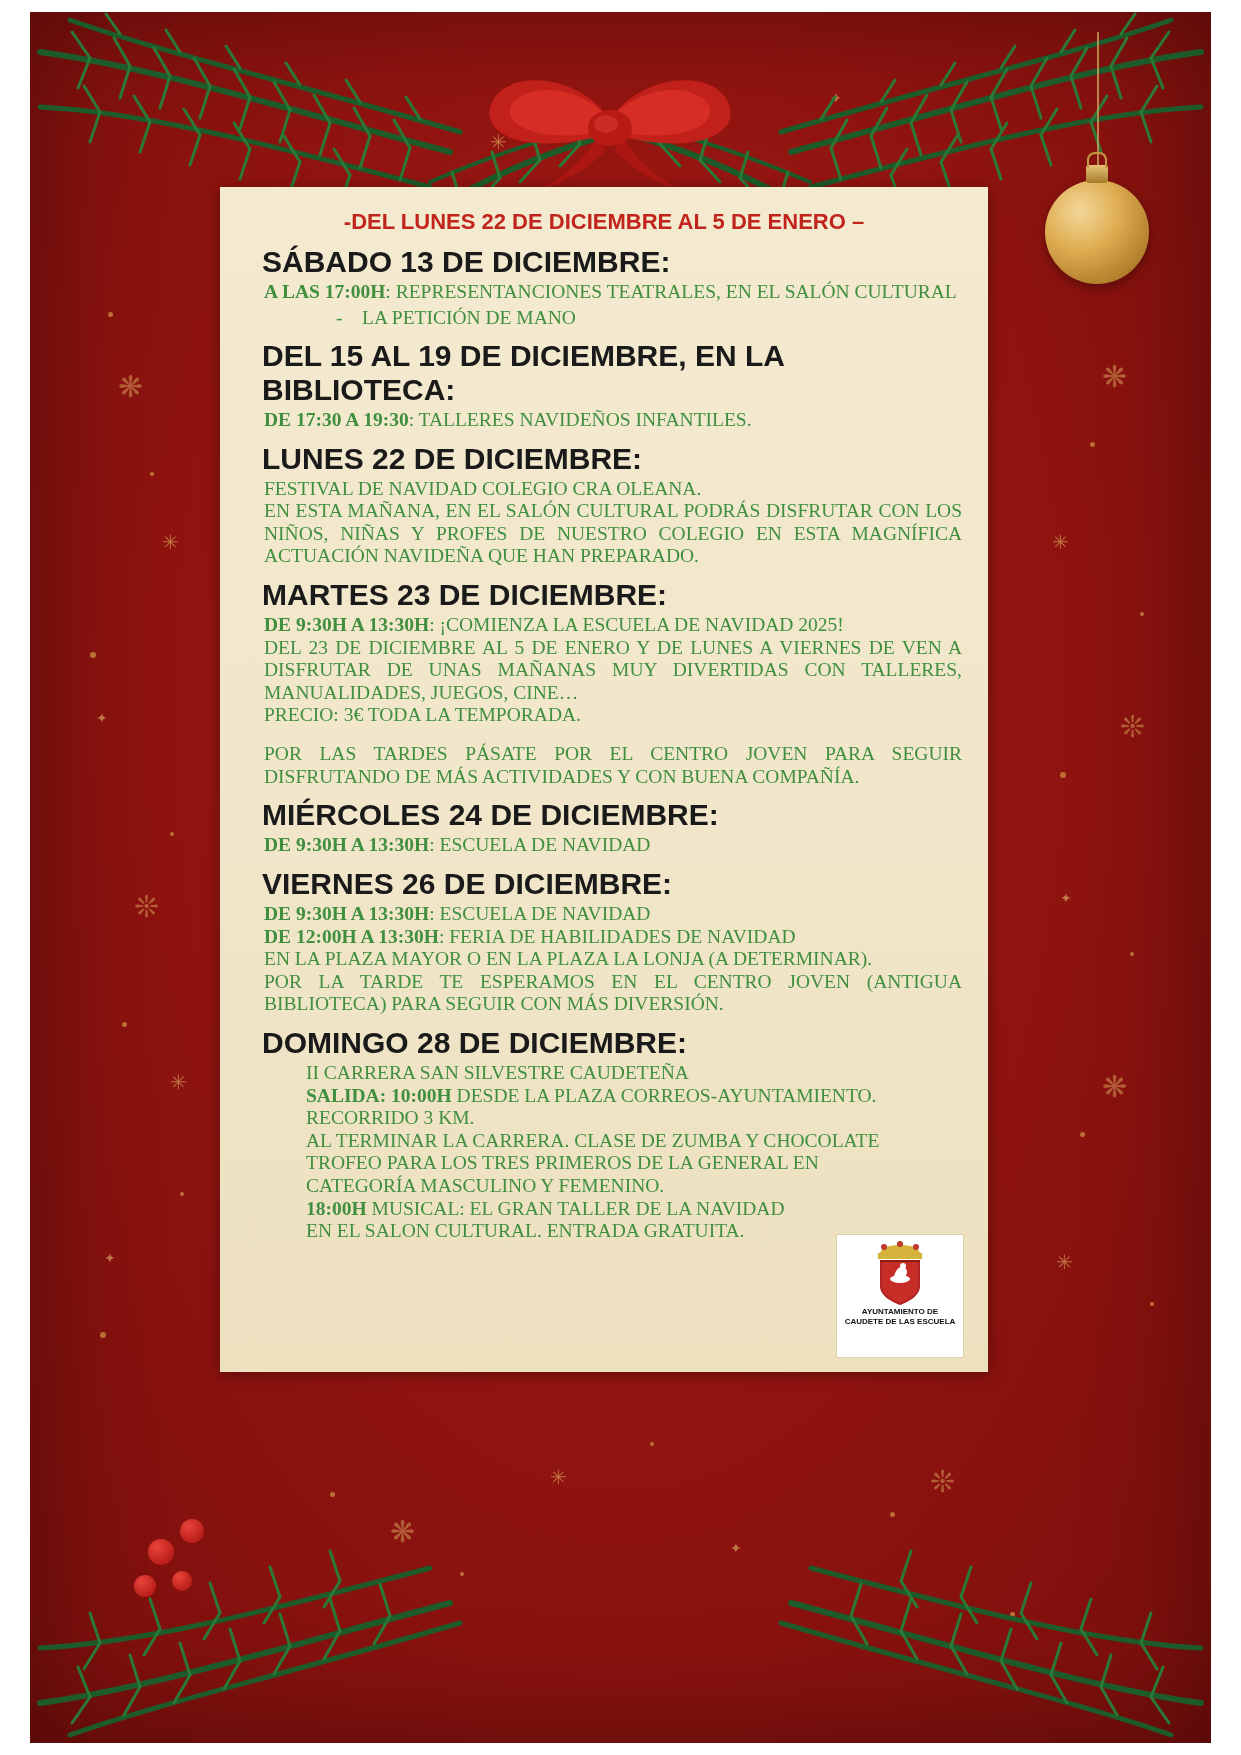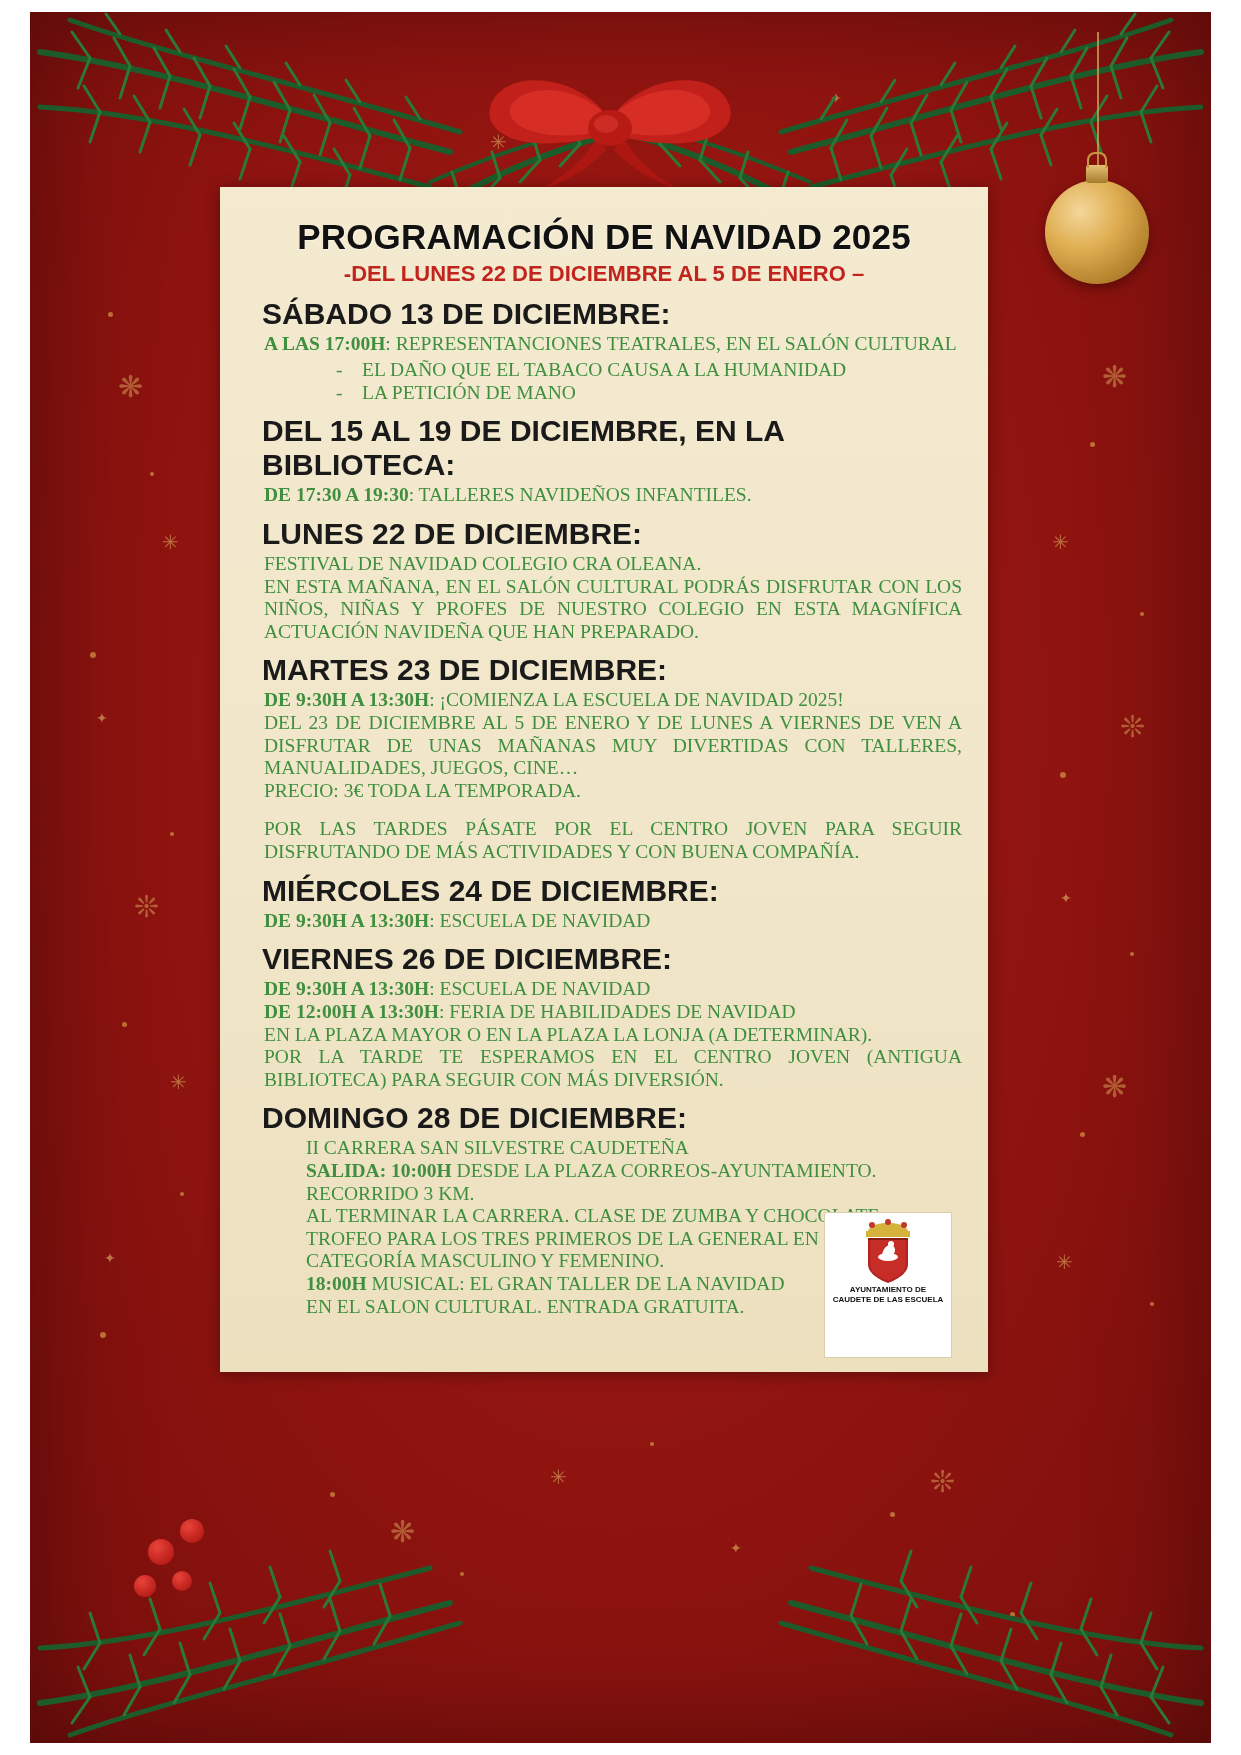--- a/index.html
+++ b/index.html
@@ -53,21 +53,21 @@
   .block p{margin:0;text-align:justify;}
   .block p.nj{text-align:left;}
   .b{font-weight:bold;}
   .bullets{margin:0;padding:0;list-style:none;}
   .bullets li{margin-left:90px;color:#3f8f3f;font-size:19.5px;line-height:1.2;}
   .bullets li span.dash{display:inline-block;width:26px;}
   .gap{height:16px;}
 
   
   .logo{
-    position:absolute;right:36px;bottom:14px;width:128px;height:146px;
+    position:absolute;right:24px;bottom:14px;width:128px;height:124px;
     background:#ffffff;border:1px solid #d9cfae;
     display:flex;flex-direction:column;align-items:center;justify-content:flex-start;
     padding-top:4px;box-sizing:border-box;
   }
   .logo .shield{width:56px;height:66px;}
   .logo .lname{
     font-family:"Liberation Sans", sans-serif;
     font-size:8px;font-weight:bold;color:#111;text-align:center;line-height:1.25;
     margin-top:2px;
   }
@@ -343,30 +343,28 @@
           <path d="M250,146 l-10,30"></path>
         <path d="M310,162 l-16,-26"></path>
           <path d="M310,162 l-10,30"></path>
       </g>
     </g>
   </svg>
 
   <div class="paper">
     <div class="paper-inner">
 
-      <h1 class="title">PROGRAMACIÓN DE NAVIDAD 2025</h1>
       <div class="subtitle">-DEL LUNES 22 DE DICIEMBRE AL 5 DE ENERO –</div>
 
       <div>
         <div class="day">SÁBADO 13 DE DICIEMBRE:</div>
         <div class="block indent-2">
           <p><span class="b">A LAS 17:00H</span><span>: REPRESENTANCIONES TEATRALES, EN EL SALÓN CULTURAL</span></p>
         </div>
         <ul class="bullets">
-          <li><span class="dash">-</span><span>EL DAÑO QUE EL TABACO CAUSA A LA HUMANIDAD</span></li>
           <li><span class="dash">-</span><span>LA PETICIÓN DE MANO</span></li>
         </ul>
       </div>
 
       <div>
         <div class="day">DEL 15 AL 19 DE DICIEMBRE, EN LA BIBLIOTECA:</div>
         <div class="block indent-2">
           <p><span class="b">DE 17:30 A 19:30</span><span>: TALLERES NAVIDEÑOS INFANTILES.</span></p>
         </div>
       </div>

